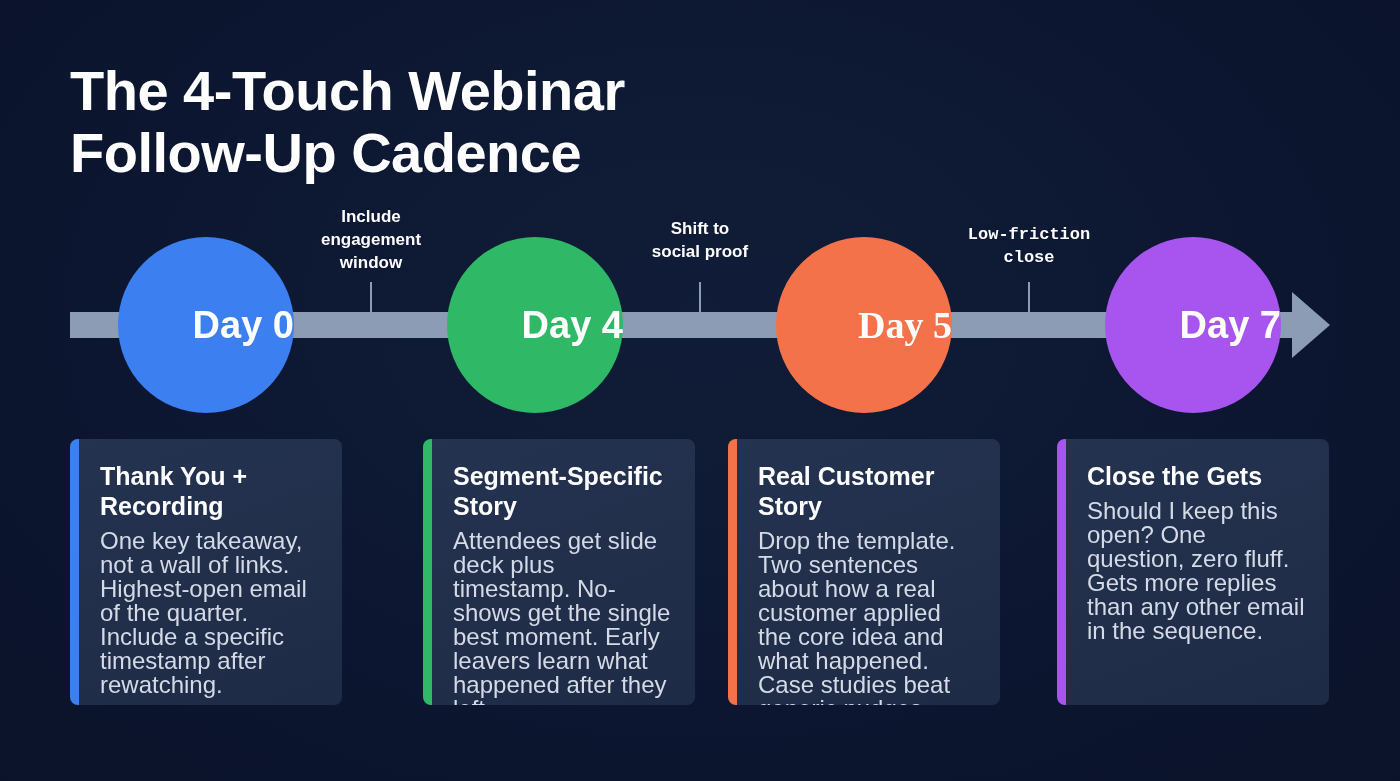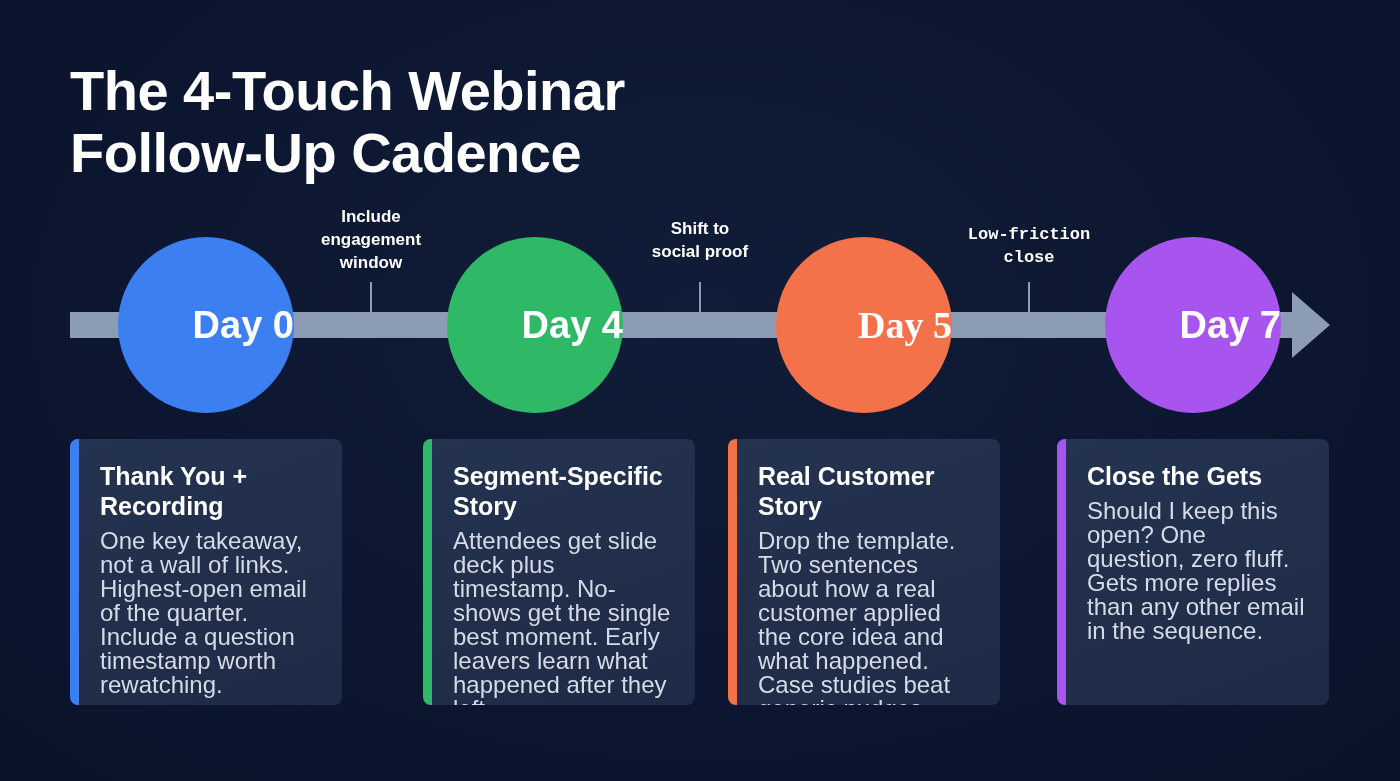--- a/index.html
+++ b/index.html
@@ -91,21 +91,21 @@
 <div class="circle" style="left:1105px; background:#a855f0;">
   <span>Day 7</span>
 </div>
 
 <div class="card" style="left:70px;">
   <div class="bar" style="background:#3b7ff0;"></div>
   <h3>
     <div>Thank You +</div>
     <div>Recording</div>
   </h3>
-  <p>One key takeaway, not a wall of links. Highest-open email of the quarter. Include a question timestamp worth rewatching.</p>
+  <p>One key takeaway, not a wall of links. Highest-open email of the quarter. Include a specific timestamp after rewatching.</p>
 </div>
 
 <div class="card" style="left:423px;">
   <div class="bar" style="background:#2fb866;"></div>
   <h3>
     <div>Segment-Specific</div>
     <div>Story</div>
   </h3>
   <p>Attendees get slide deck plus timestamp. No-shows get the single best moment. Early leavers learn what happened after they left.</p>
 </div>

